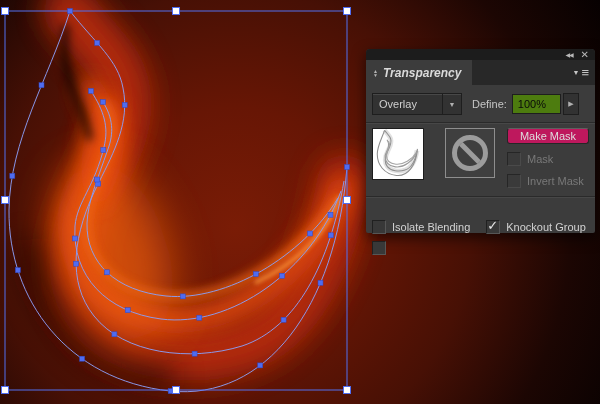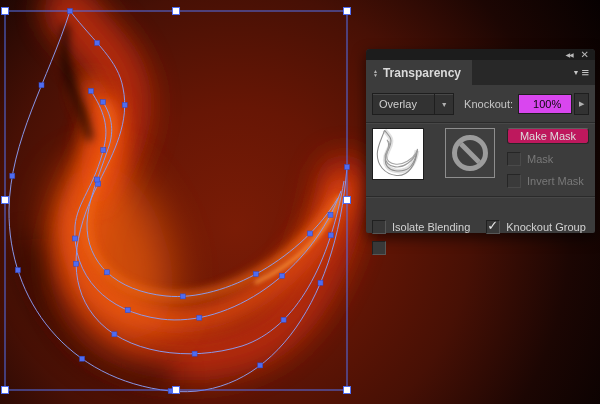--- a/index.html
+++ b/index.html
@@ -16,36 +16,36 @@
   
   .panel{position:absolute;left:366px;top:49px;width:229px;height:184px;z-index:5;
          background:#3c3c3c;border-radius:4px 4px 2px 2px;
          box-shadow:0 5px 14px rgba(0,0,0,.6);font-size:11px;color:#d4d4d4;}
   .titlebar{height:11px;background:#1c1c1c;border-radius:4px 4px 0 0;
             display:flex;align-items:center;justify-content:flex-end;gap:8px;padding-right:6px;}
   .tb-ic{color:#b8b8b8;font-size:6px;line-height:6px;cursor:pointer;letter-spacing:-1px;}
   .tb-close{font-size:10px;line-height:8px;letter-spacing:0;}
   .tabrow{height:25px;background:#282828;display:flex;align-items:stretch;}
   .tab{width:99px;background:#3c3c3c;display:flex;align-items:center;gap:5px;
-       padding-left:7px;font-weight:bold;font-size:12px;color:#dadada;}
+       padding-left:7px;font-weight:bold;font-size:12px;color:#dadada;font-style:italic;}
   .panel-toggle{display:flex;flex-direction:column;line-height:4px;font-size:5px;color:#b5b5b5;}
   .menu-btn{margin-left:auto;display:flex;align-items:center;gap:2px;padding-right:6px;color:#c6c6c6;cursor:pointer;}
   .menu-btn .arr{font-size:7px;}
   .menu-btn .lines{font-size:13px;font-weight:bold;}
   .content{padding:5px 6px 6px 6px;}
 
   .row1{display:flex;align-items:center;margin:3px 0 7px 0;}
   .dropdown{width:88px;height:20px;background:#323232;border:1px solid #1e1e1e;
             box-shadow:inset 0 1px 0 #484848;display:flex;align-items:center;cursor:pointer;}
   .dd-value{flex:1;padding-left:6px;color:#cfcfcf;}
   .dd-arrow{width:18px;align-self:stretch;border-left:1px solid #1e1e1e;display:flex;
             align-items:center;justify-content:center;font-size:7px;color:#b0b0b0;}
   .op-label{margin-left:10px;color:#c6c6c6;}
-  .op-value{width:42px;height:18px;margin-left:5px;background:#d946ef;color:#0a0a0a;
-            line-height:18px;padding-left:14px;border:1px solid #1e1e1e;}
+  .op-value{width:42px;height:18px;margin-left:5px;background:#4d7c0f;color:#0a0a0a;
+            line-height:18px;padding-left:5px;border:1px solid #1e1e1e;}
   .op-spin{width:14px;height:20px;margin-left:2px;background:#323232;border:1px solid #1e1e1e;
            display:flex;align-items:center;justify-content:center;font-size:7px;color:#b0b0b0;cursor:pointer;}
 
   .sep{height:0;border-top:1px solid #2a2a2a;border-bottom:1px solid #474747;margin:4px -6px;}
 
   .thumbrow{display:flex;align-items:flex-start;margin-top:2px;height:64px;}
   .thumb-obj{width:50px;height:50px;background:#ffffff;border:1px solid #1c1c1c;cursor:pointer;}
   .thumb-mask{width:48px;height:48px;margin-left:21px;border:1px solid #8e8e8e;background:#3f3f3f;
               display:flex;align-items:center;justify-content:center;cursor:pointer;}
   .no-sign{width:26px;height:26px;border:5px solid #9c9c9c;border-radius:50%;position:relative;}
@@ -189,21 +189,21 @@
     </div>
   </div>
 
   <div class="content">
 
     <div class="row1">
       <div class="dropdown">
         <span class="dd-value">Overlay</span>
         <span class="dd-arrow">▼</span>
       </div>
-      <span class="op-label">Knockout:</span>
+      <span class="op-label">Define:</span>
       <div class="op-value">100%</div>
       <div class="op-spin">▶</div>
     </div>
 
     <div class="sep"></div>
 
     <div class="thumbrow">
       <div class="thumb-obj">
         <svg viewBox="-15 0 380 404" width="48" height="48" preserveAspectRatio="xMidYMid meet">
           <use href="#c2" fill="none" stroke="#c9c9c9" stroke-width="40" opacity="0.55"></use>

